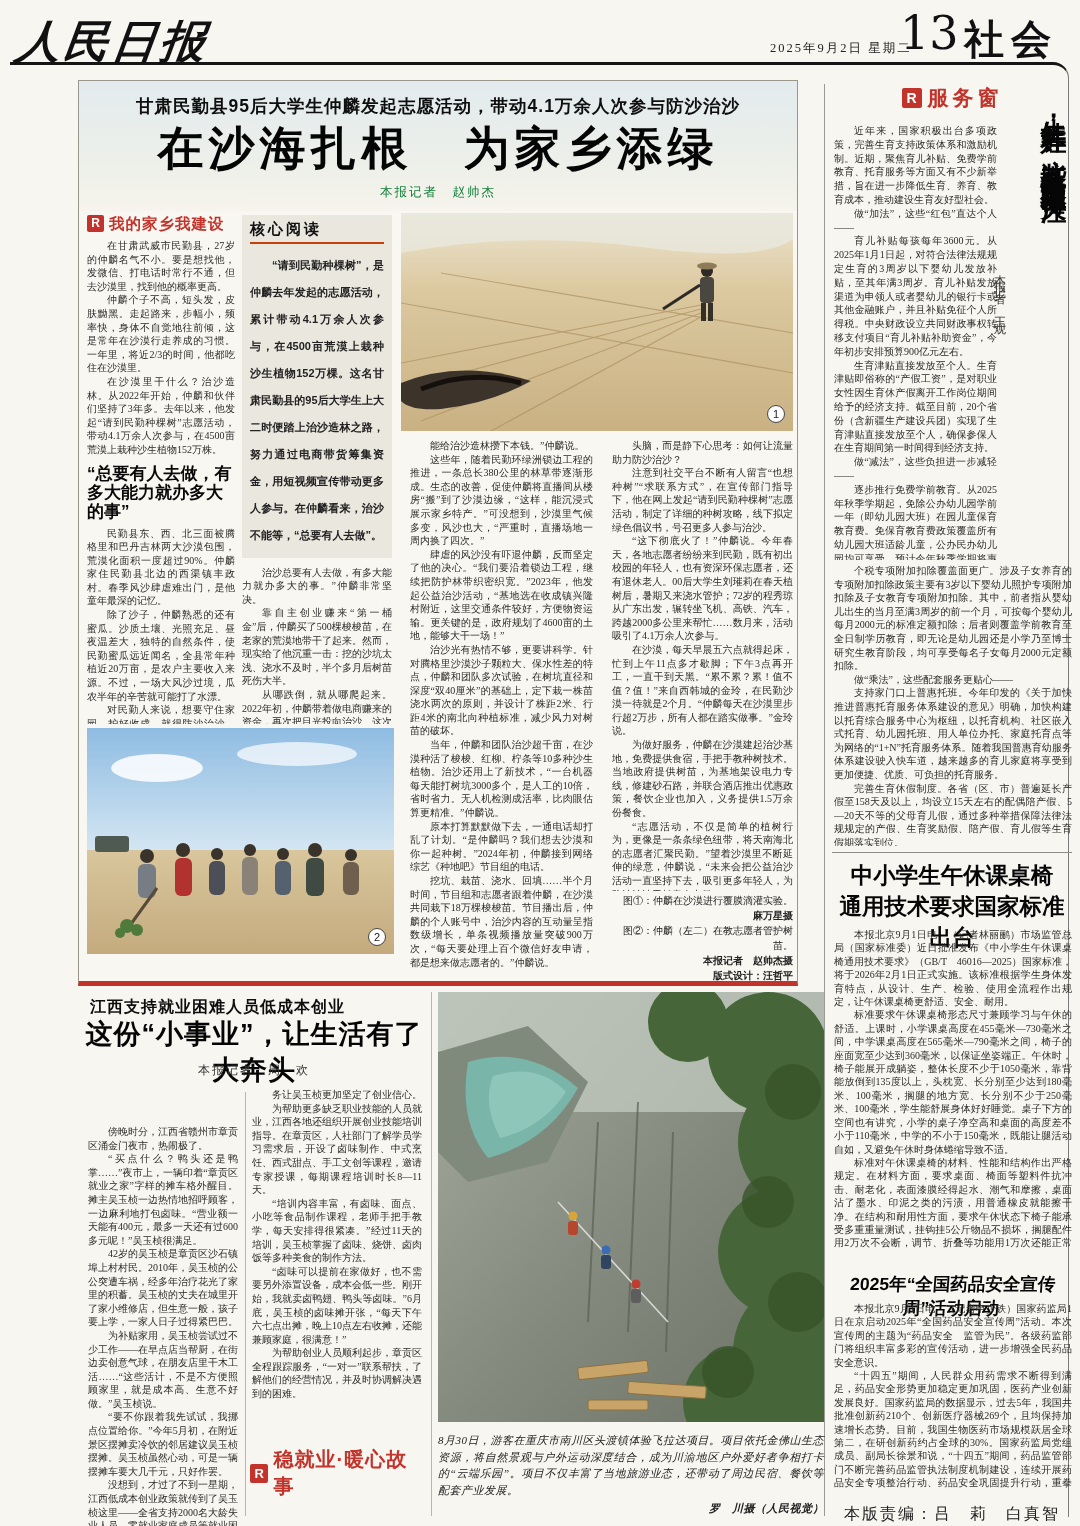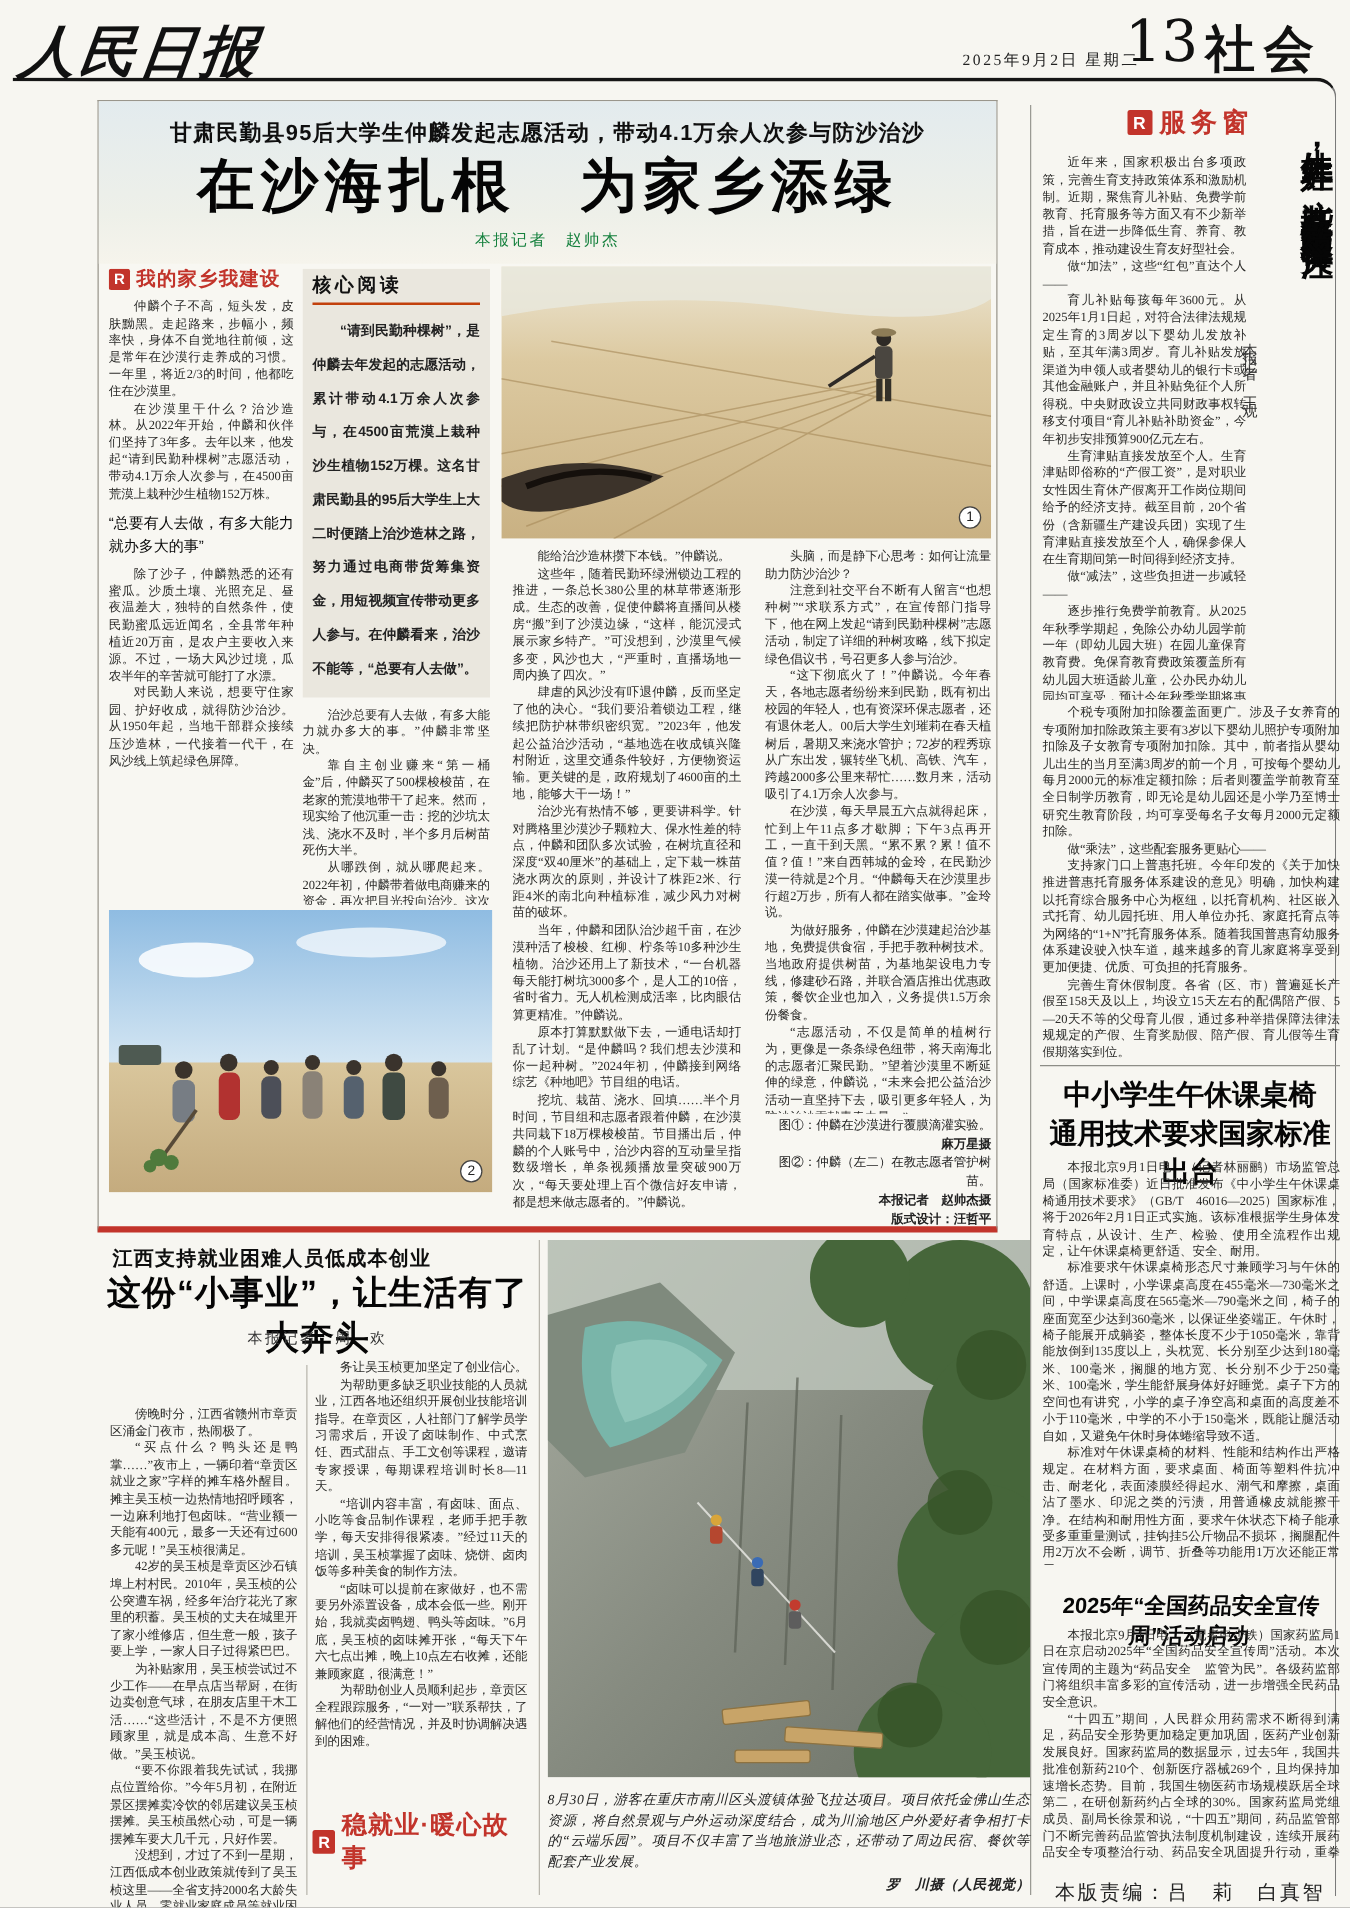--- a/index.html
+++ b/index.html
@@ -25,22 +25,22 @@
   .mb-hero{left:0;top:0;width:100%;height:130px;
            background:linear-gradient(180deg,#e3ebee 0%,#eef0e9 70%,#f6f4ec 100%);}
   .mb-kicker{left:0;top:13px;width:100%;text-align:center;font-weight:700;font-size:17.5px;
              letter-spacing:1px;color:#0f0f0f;}
   .mb-headline{left:0;top:37px;width:100%;text-align:center;font-weight:900;font-size:46px;
                letter-spacing:5px;color:#050505;}
   .mb-byline{left:0;top:103px;width:100%;text-align:center;font-size:12.5px;letter-spacing:2px;color:#15803d;}
 
   .col{overflow:hidden;font-size:10px;line-height:13.6px;color:#2a2a28;}
   .col p{margin:0;text-align:justify;text-indent:2em;}
-  .mb-sub{font-family:"Liberation Sans","DejaVu Sans",sans-serif;font-weight:400;
-          font-size:12px;line-height:19px;margin:7px 0 6px;text-indent:0 !important;color:#090909;}
+  .mb-sub{font-family:"Liberation Sans","DejaVu Sans",sans-serif;font-weight:700;
+          font-size:17px;line-height:19px;margin:7px 0 6px;text-indent:0 !important;color:#090909;}
   .c1{left:8px;top:134px;width:148px;height:509px;}
   .c2{left:163px;top:134px;width:150px;height:509px;}
   .c3{left:331px;top:358px;width:183px;height:534px;}
   .c4{left:533px;top:358px;width:181px;height:452px;}
 
   .sec-badge{display:flex;align-items:center;gap:5px;margin-bottom:7px;}
   .rlogo{width:17px;height:17px;min-width:17px;background:#c2342b;color:#fff;border-radius:2px;
          display:flex;align-items:center;justify-content:center;font-weight:900;font-size:12px;
          font-family:"Liberation Sans",sans-serif;}
   .sec-badge span.lbl{color:#c2342b;font-weight:800;font-size:15.5px;letter-spacing:1px;
@@ -157,25 +157,27 @@
       </svg>
       <span class="figmark">1</span>
     </div>
 
     <div class="abs col c1">
       <div class="sec-badge">
         <span class="rlogo">R</span>
         <span class="lbl">我的家乡我建设</span>
       </div>
       <div>
+          <p>在甘肃武威市民勤县，27岁的仲麟名气不小。要是想找他，发微信、打电话时常行不通，但去沙漠里，找到他的概率更高。</p>
           <p>仲麟个子不高，短头发，皮肤黝黑。走起路来，步幅小，频率快，身体不自觉地往前倾，这是常年在沙漠行走养成的习惯。一年里，将近2/3的时间，他都吃住在沙漠里。</p>
           <p>在沙漠里干什么？治沙造林。从2022年开始，仲麟和伙伴们坚持了3年多。去年以来，他发起“请到民勤种棵树”志愿活动，带动4.1万余人次参与，在4500亩荒漠上栽种沙生植物152万株。</p>
         </div>
       <div class="mb-sub">“总要有人去做，有多大能力就办多大的事”</div>
       <div>
+          <p>民勤县东、西、北三面被腾格里和巴丹吉林两大沙漠包围，荒漠化面积一度超过90%。仲麟家住民勤县北边的西渠镇丰政村。春季风沙肆虐难出门，是他童年最深的记忆。</p>
           <p>除了沙子，仲麟熟悉的还有蜜瓜。沙质土壤、光照充足、昼夜温差大，独特的自然条件，使民勤蜜瓜远近闻名，全县常年种植近20万亩，是农户主要收入来源。不过，一场大风沙过境，瓜农半年的辛苦就可能打了水漂。</p>
           <p>对民勤人来说，想要守住家园、护好收成，就得防沙治沙。从1950年起，当地干部群众接续压沙造林，一代接着一代干，在风沙线上筑起绿色屏障。</p>
         </div>
     </div>
 
     <div class="abs col c2">
       <div class="corebox">
         <div class="coretitle">核心阅读</div>
         <div class="coretext">“请到民勤种棵树”，是仲麟去年发起的志愿活动，累计带动4.1万余人次参与，在4500亩荒漠上栽种沙生植物152万棵。这名甘肃民勤县的95后大学生上大二时便踏上治沙造林之路，努力通过电商带货筹集资金，用短视频宣传带动更多人参与。在仲麟看来，治沙不能等，“总要有人去做”。</div>
       </div>

